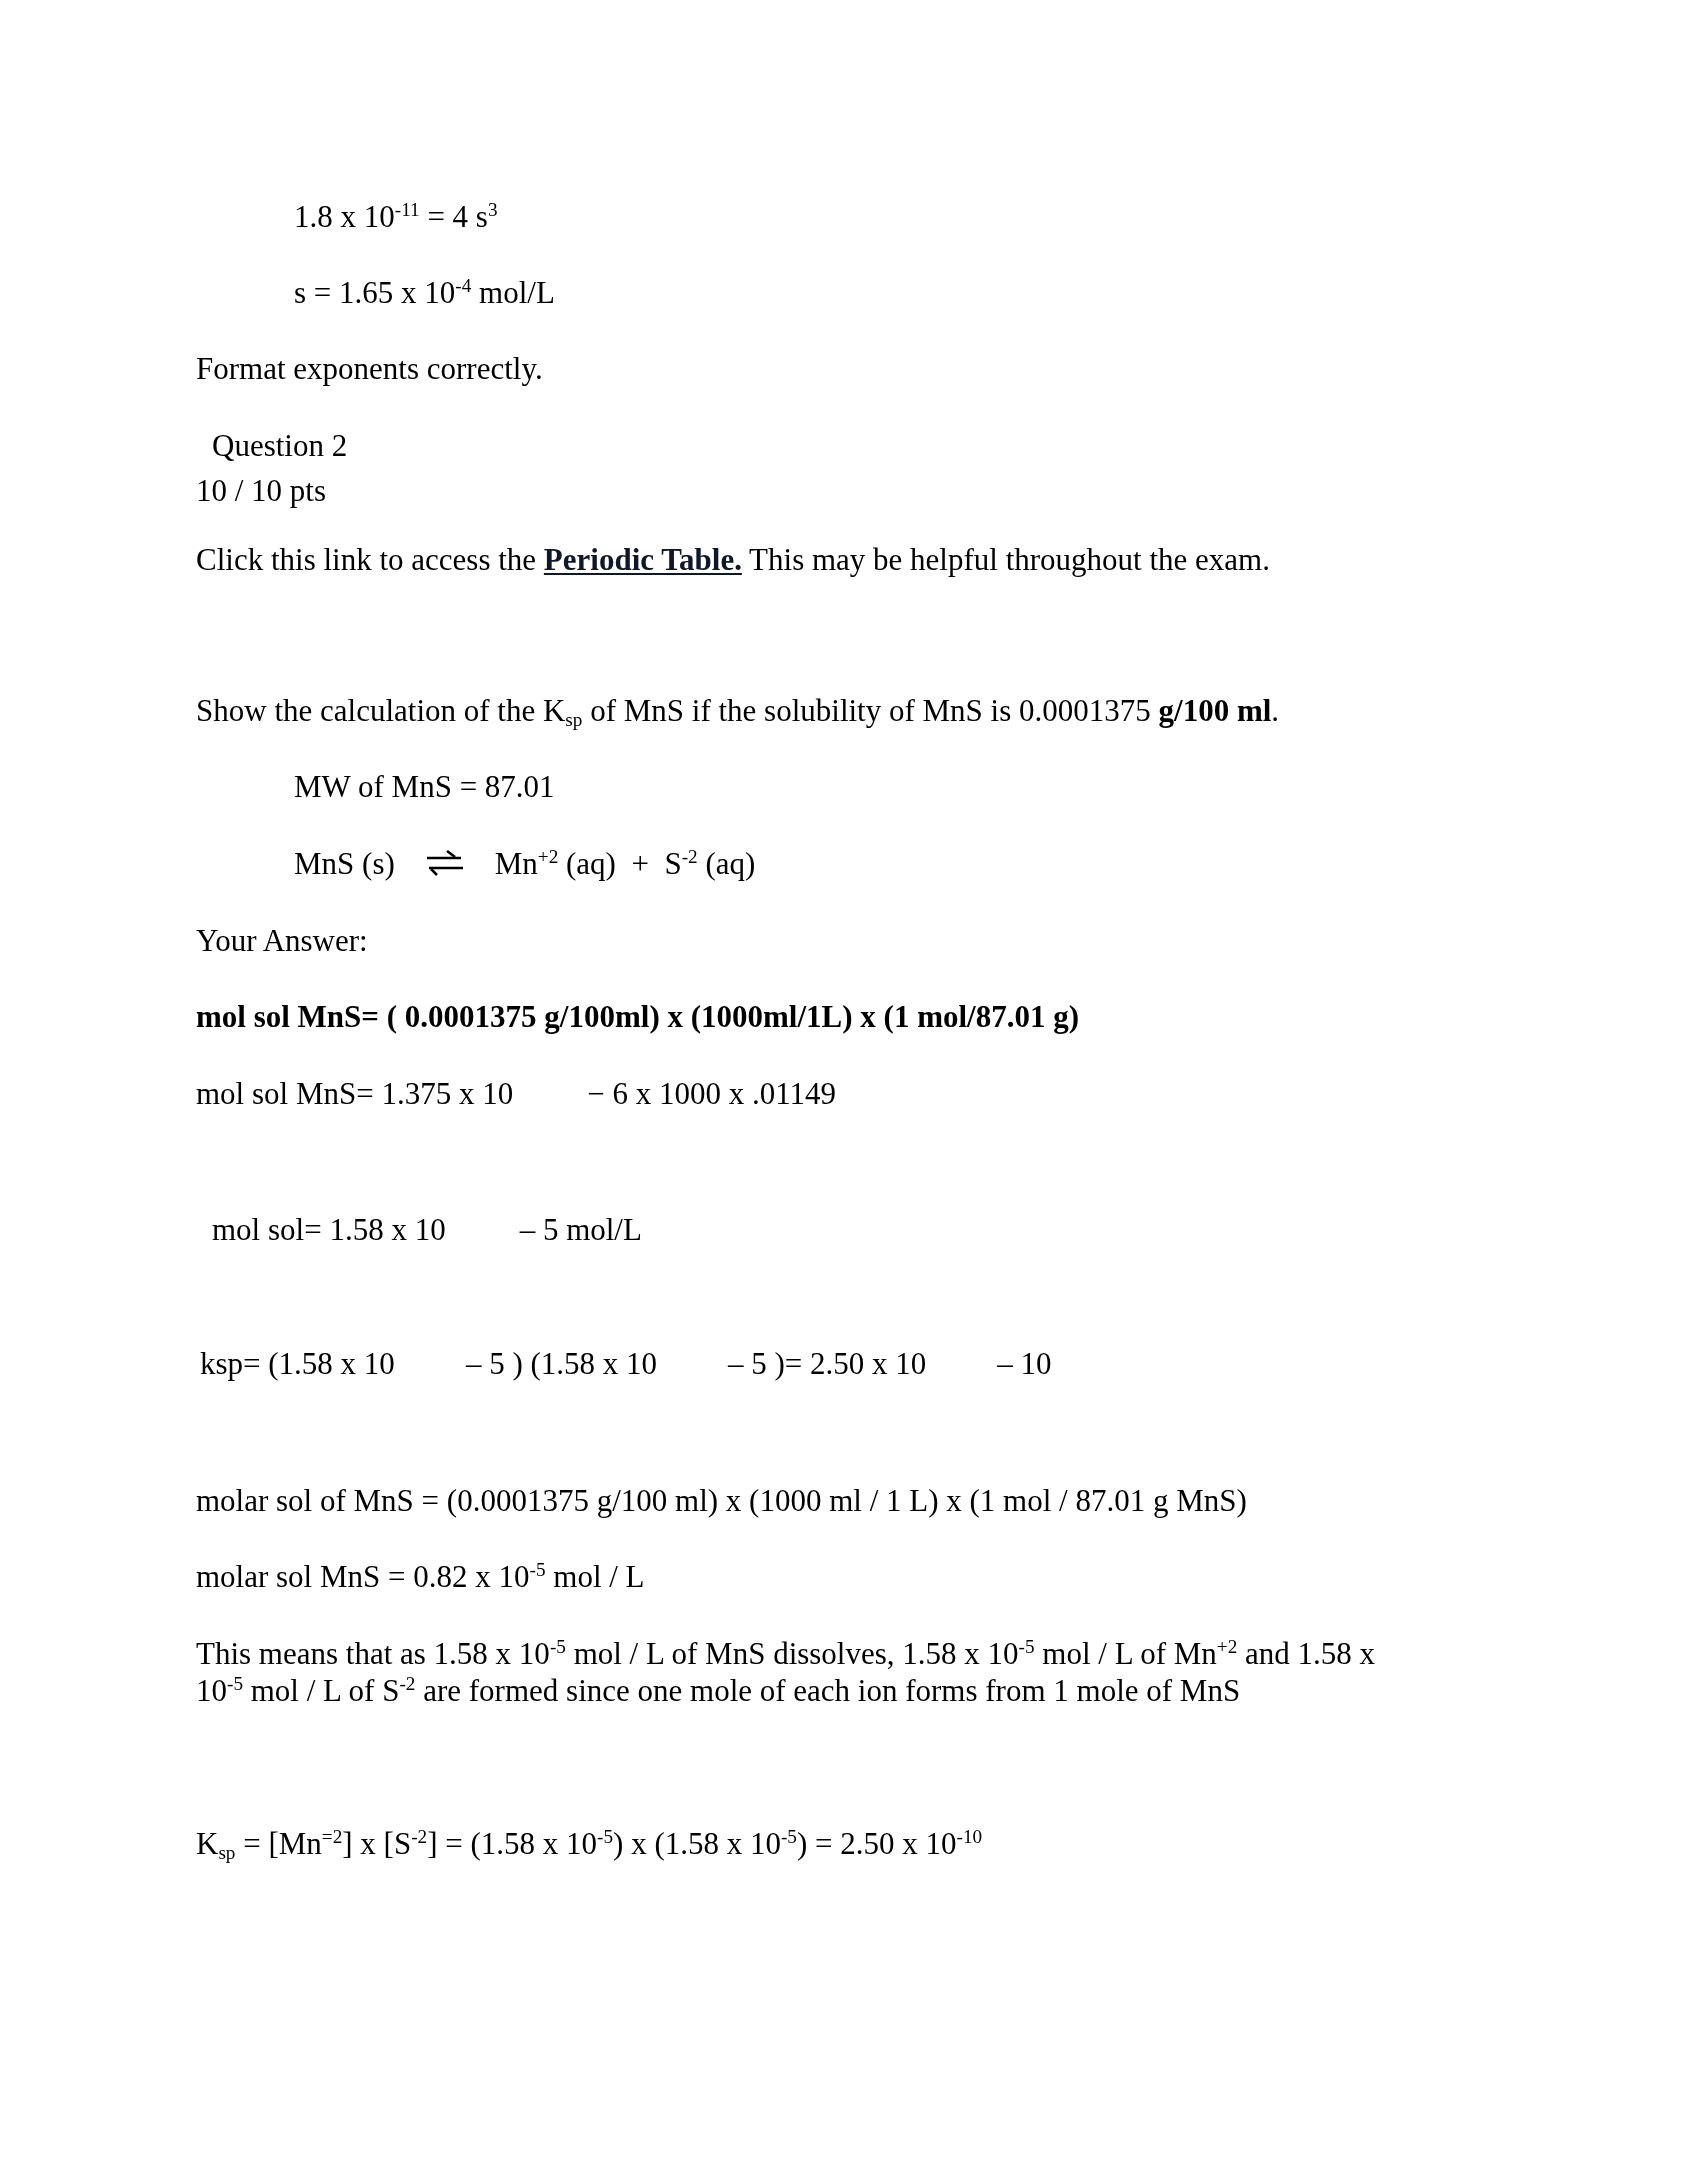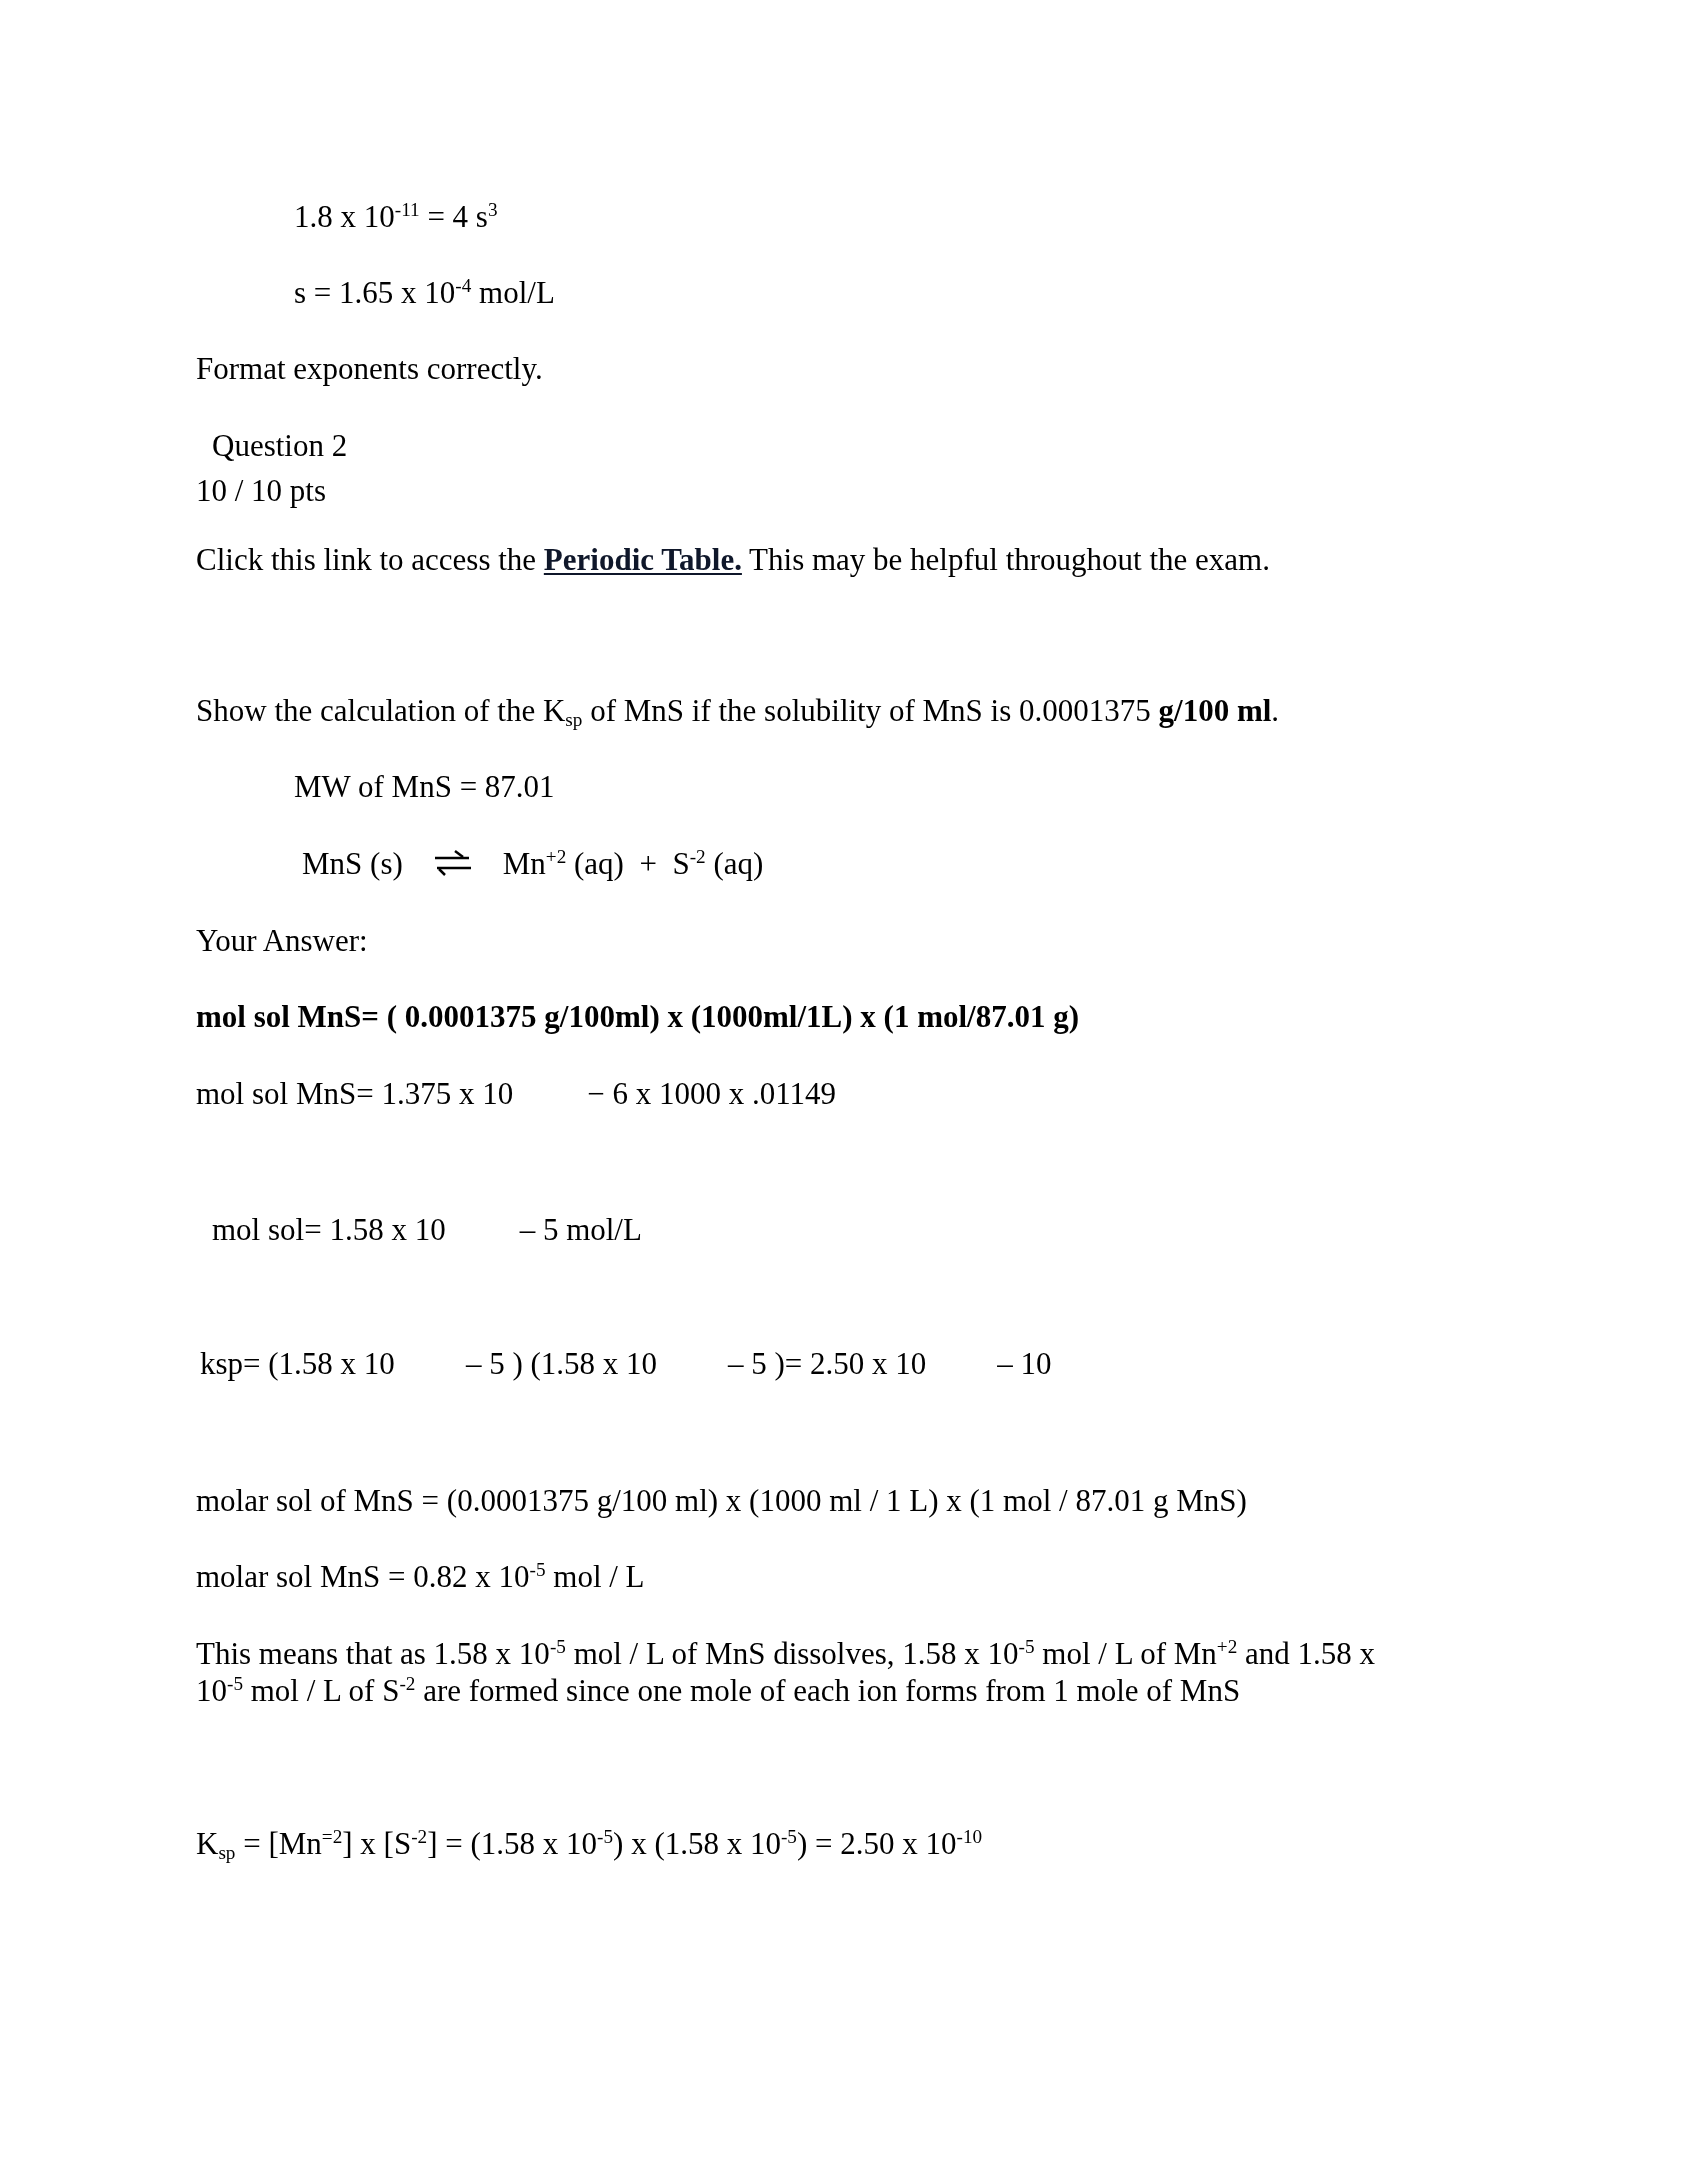--- a/index.html
+++ b/index.html
@@ -35,21 +35,21 @@
 <div class="line" style="left:196px; top:544px;">
   <span>Click this link to access the </span><a class="link">Periodic Table.</a><span> This may be helpful throughout the exam.</span>
 </div>
 
 <div class="line" style="left:196px; top:695px;">
   <span>Show the calculation of the K</span><sub>sp</sub><span> of MnS if the solubility of MnS is 0.0001375 </span><b>g/100 ml</b><span>.</span>
 </div>
 
 <div class="line" style="left:294px; top:771px;">MW of MnS = 87.01</div>
 
-<div class="line" style="left:302px; top:848px;">
+<div class="line" style="left:294px; top:848px;">
   <span>MnS (s)</span><svg class="arrow" viewBox="0 0 40 30">
       <line x1="2" y1="10" x2="36" y2="10" stroke="#000" stroke-width="2.5"></line>
       <line x1="22" y1="3" x2="30" y2="9" stroke="#000" stroke-width="2.5"></line>
       <line x1="4" y1="20" x2="38" y2="20" stroke="#000" stroke-width="2.5"></line>
       <line x1="12" y1="27" x2="6" y2="21" stroke="#000" stroke-width="2.5"></line>
     </svg><span>Mn</span><sup>+2</sup><span style="white-space:pre"> (aq)  +  S</span><sup>-2</sup><span> (aq)</span>
 </div>
 
 <div class="line" style="left:196px; top:925px;">Your Answer:</div>
 

